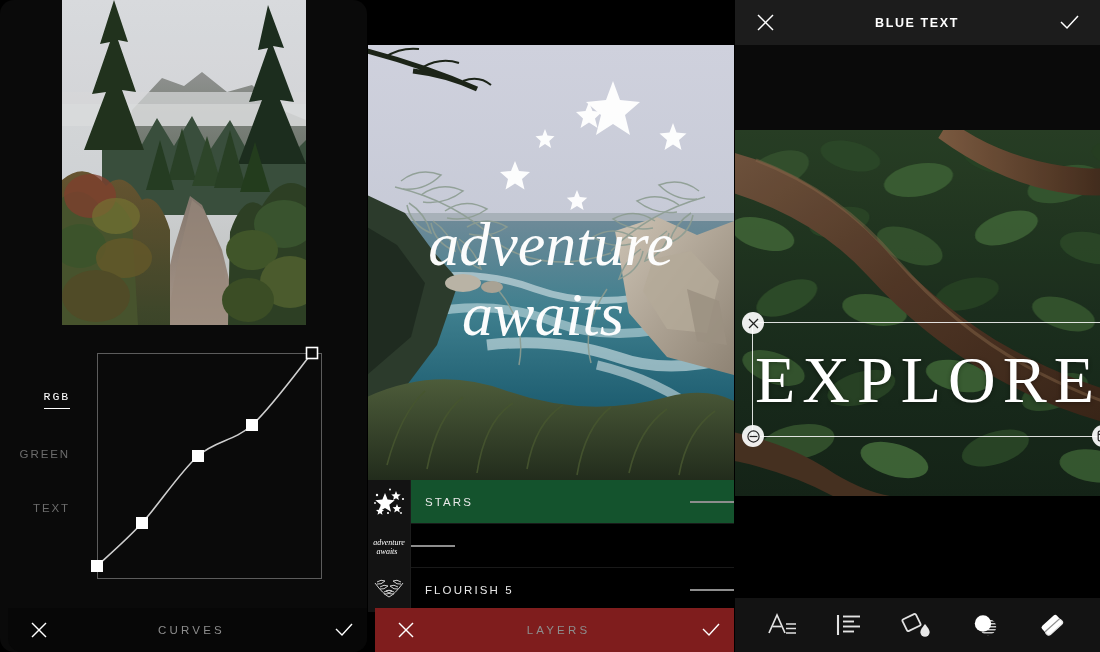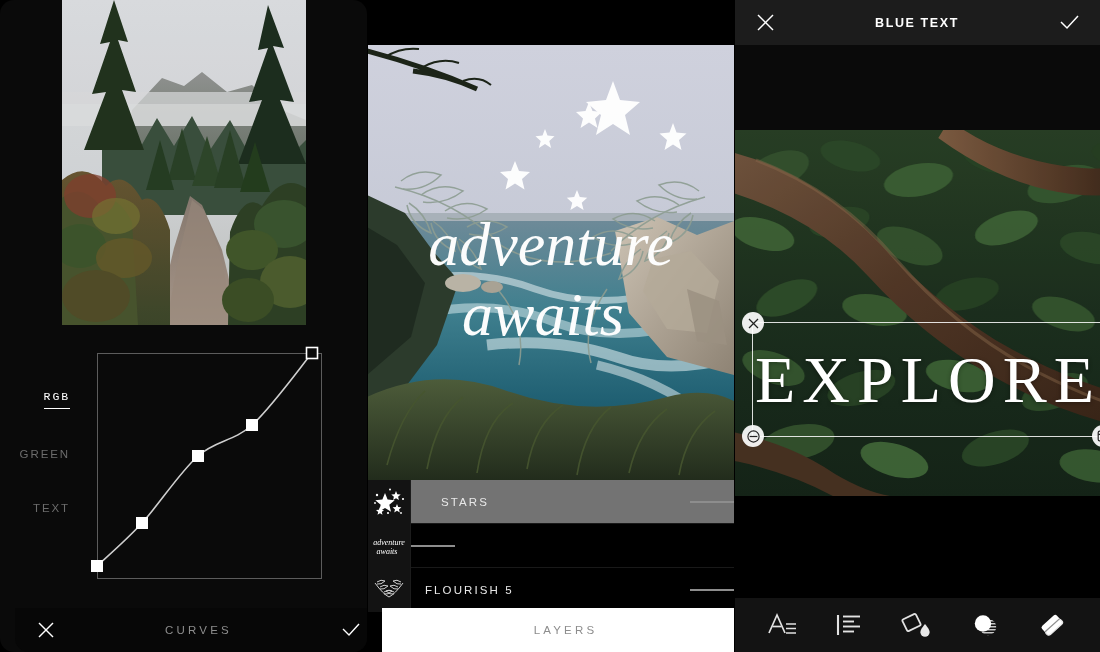--- a/index.html
+++ b/index.html
@@ -12,26 +12,26 @@
   #app { position: relative; width: 1100px; height: 652px; display: flex; }
 
   
   .panel { position: relative; height: 652px; overflow: hidden; background: #050505; }
   #panel-curves { width: 367px; border-radius: 14px; background: #0a0a0a; }
   #panel-layers { width: 367px; background: #000; }
   #panel-text   { width: 366px; background: #000; }
 
   
   .action-bar {
-    position: absolute; left: 15px; bottom: 0; width: 100%; height: 44px;
+    position: absolute; left: 8px; bottom: 0; width: 100%; height: 44px;
     display: flex; align-items: center; justify-content: space-between;
     padding: 0 18px; background: #0a0a0a; z-index: 40;
   }
   #panel-curves .action-bar { border-bottom-left-radius: 14px; border-bottom-right-radius: 14px; background:#070707;}
-  #panel-layers .action-bar { background: #ffffff; }
+  #panel-layers .action-bar { background: #7f1d1d; }
   .action-title {
     font-size: 11.5px; letter-spacing: 3.2px; color: #8d8d8d; font-weight: 400;
     text-transform: uppercase; flex: 1; text-align: center;
   }
   .icon-btn { width: 26px; height: 26px; display: flex; align-items: center; justify-content: center; }
   .icon-btn svg { display: block; }
 
   
   #curves-photo {
     position: absolute; left: 62px; top: 0px; width: 244px; height: 325px;
@@ -60,21 +60,21 @@
   #layers-preview {
     position: absolute; left: 0; top: 45px; width: 367px; height: 435px; overflow: hidden;
   }
   #layers-preview svg { display:block; width: 100%; height: 100%; }
 
   #layer-list { position: absolute; left: 0; top: 480px; width: 100%; }
   .layer-row {
     position: relative; height: 44px; display: flex; align-items: center;
     border-bottom: 1px solid #191919; background: #000;
   }
-  .layer-row:nth-child(1) { background: #737373; gap: 16px; }
+  .layer-row:nth-child(1) { background: #14532d; }
   .layer-thumb {
     width: 44px; height: 44px; flex: none; background: #131313;
     display: flex; align-items: center; justify-content: center;
     border-right: 1px solid #1c1c1c; overflow: hidden;
   }
   .layer-thumb svg { display: block; }
   .layer-name {
     flex: 1; padding-left: 14px;
     font-size: 11.5px; letter-spacing: 2.1px; color: #e8e8e8; font-weight: 400;
   }

